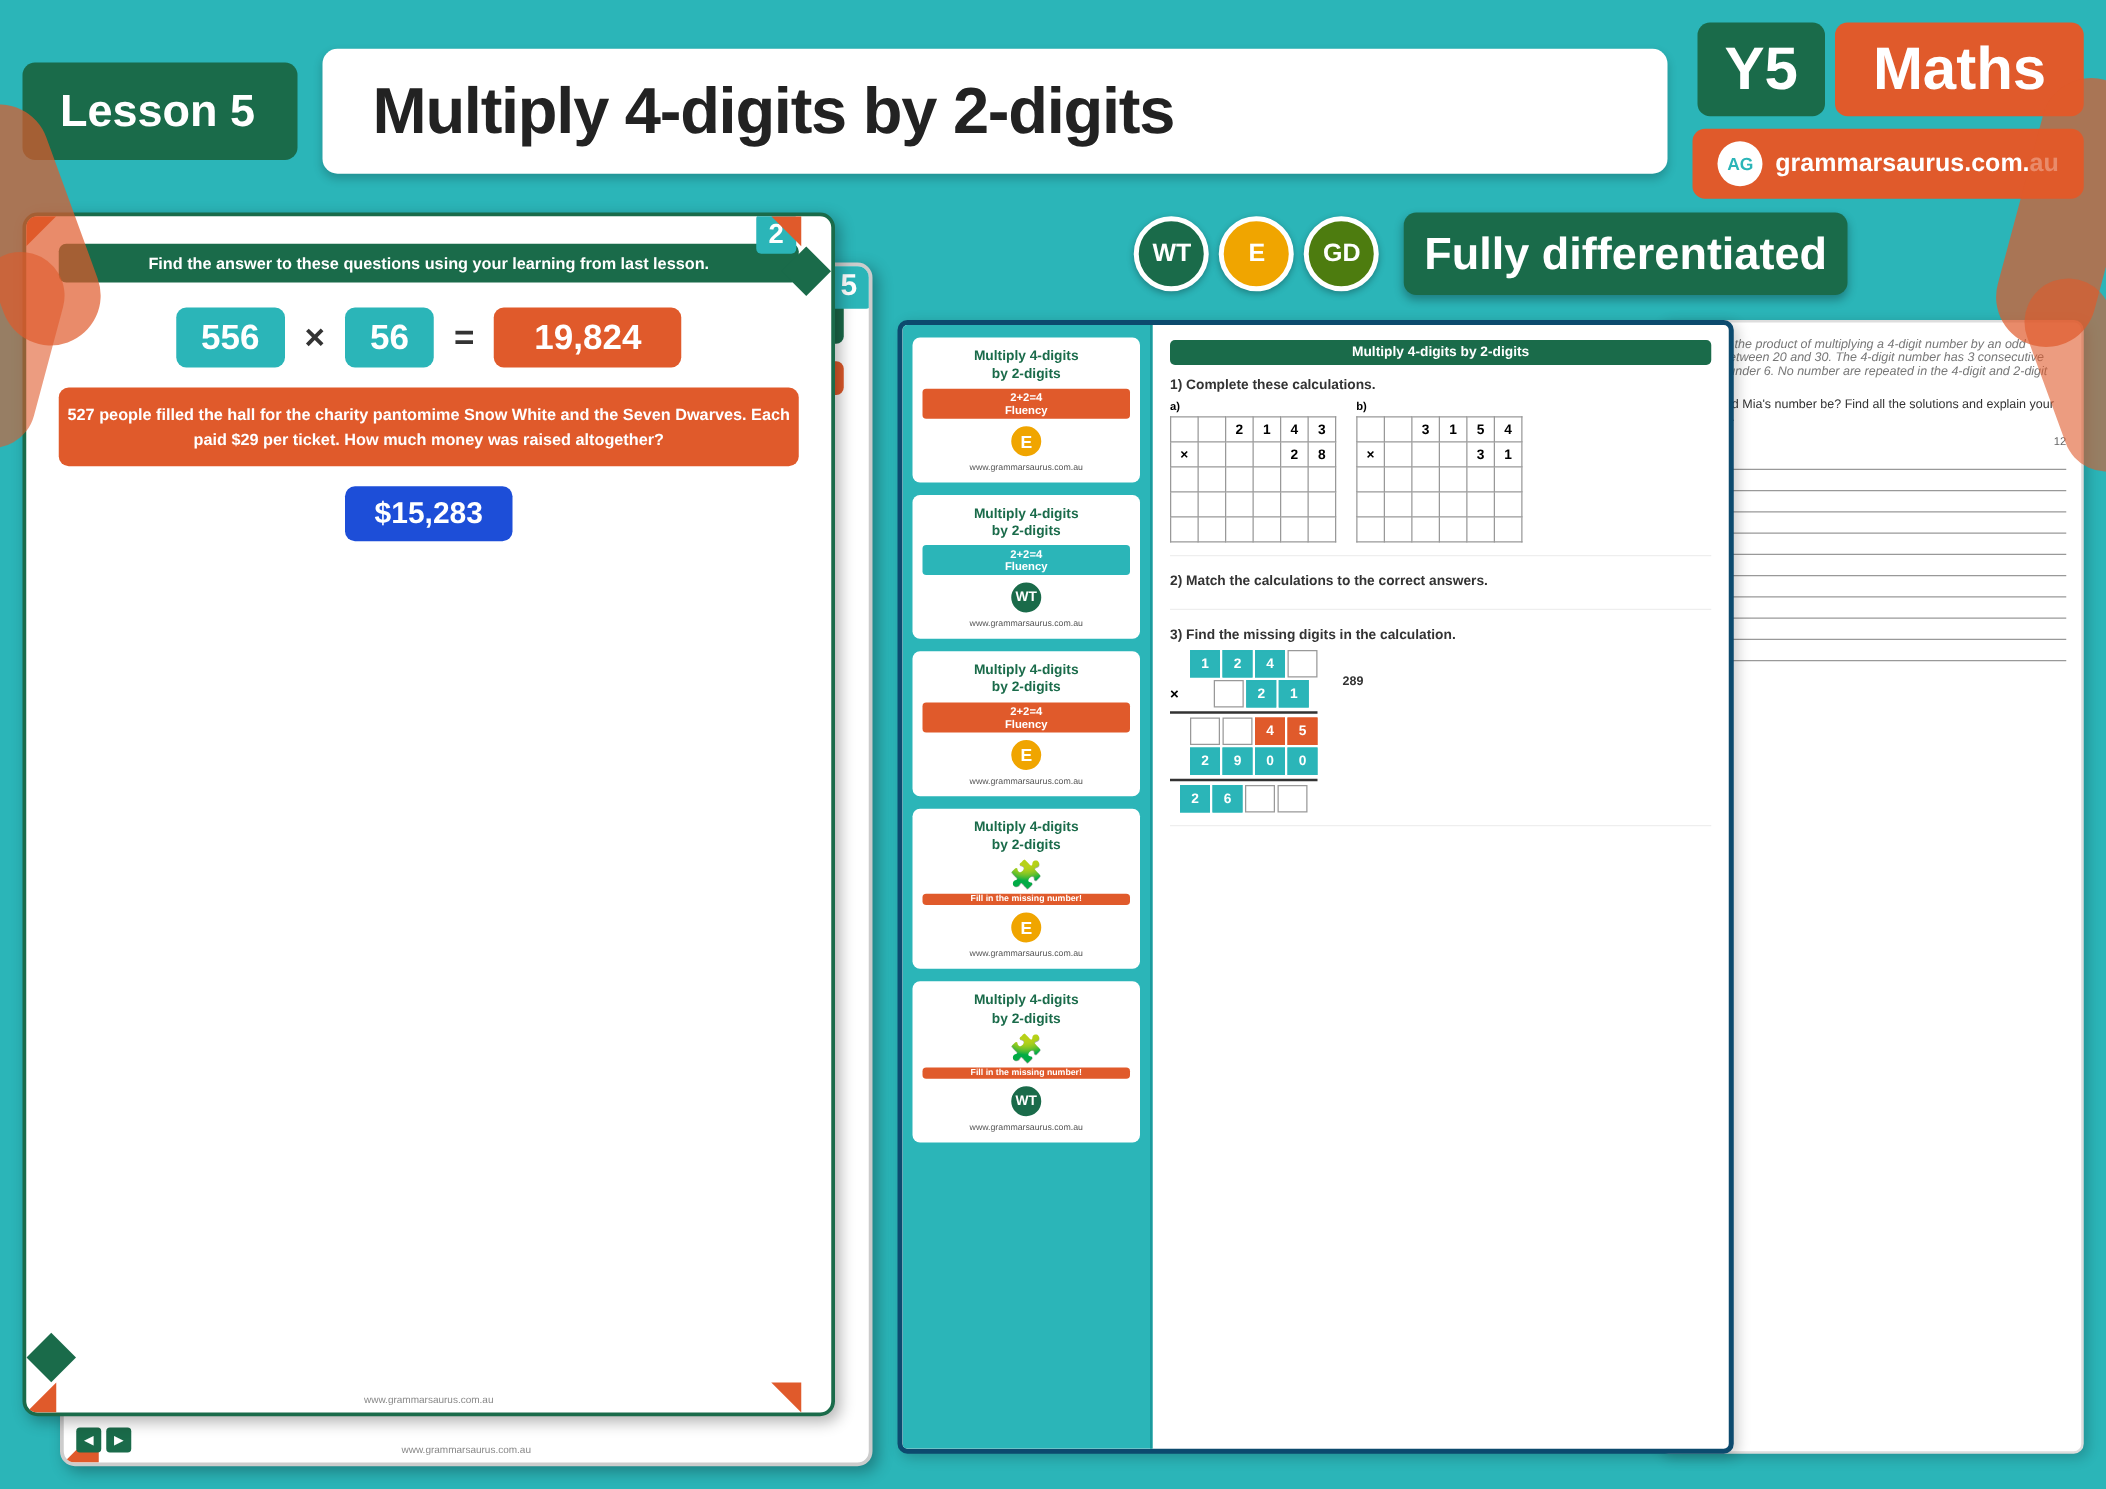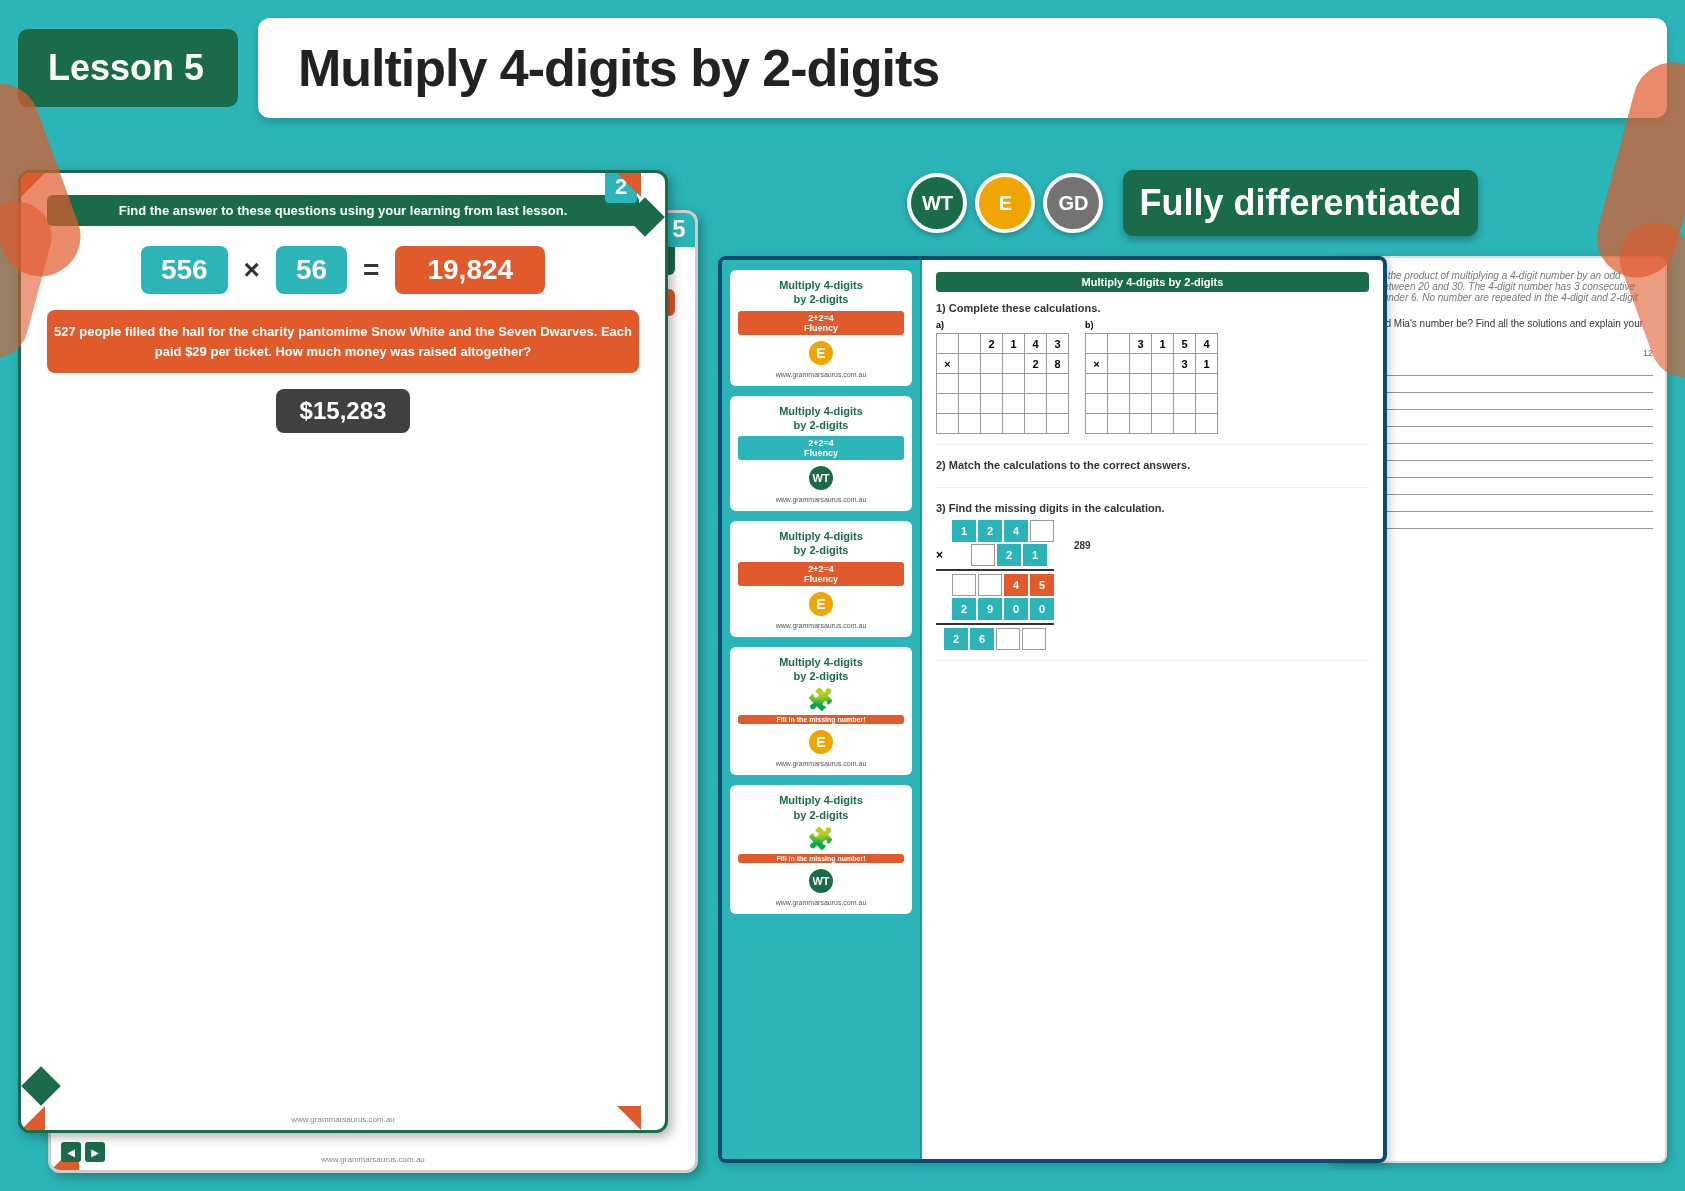--- a/index.html
+++ b/index.html
@@ -225,21 +225,21 @@
       margin: 16px 0;
       line-height: 1.5;
     }
 
     .slide-answer {
       text-align: center;
       margin-top: 10px;
     }
 
     .answer-badge {
-      background: #404040;
+      background: #1d4ed8;
       color: white;
       font-size: 24px;
       font-weight: 900;
       padding: 8px 24px;
       border-radius: 8px;
       display: inline-block;
     }
 
     
     .back-slide-title {
@@ -317,21 +317,21 @@
       justify-content: center;
       font-size: 20px;
       font-weight: 900;
       color: white;
       border: 4px solid white;
       box-shadow: 0 2px 6px rgba(0,0,0,0.3);
     }
 
     .diff-circle.wt { background: #1a6b4a; }
     .diff-circle.e { background: #f0a500; }
-    .diff-circle.gd { background: #737373; }
+    .diff-circle.gd { background: #4d7c0f; }
 
     .fully-diff-badge {
       background: #1a6b4a;
       color: white;
       font-size: 36px;
       font-weight: 900;
       padding: 12px 16px;
       border-radius: 10px;
       box-shadow: 0 4px 8px rgba(0,0,0,0.3);
     }
@@ -536,20 +536,30 @@
 </head>
 <body>
 
 <div class="header-area">
   <div class="lesson-badge">
     <span>Lesson 5</span>
   </div>
   <div class="title-box">
     <h1>Multiply 4-digits by 2-digits</h1>
   </div>
+  <div class="year-maths-area">
+    <div class="year-maths-row">
+      <div class="year-badge">Y5</div>
+      <div class="maths-badge">Maths</div>
+    </div>
+    <div class="grammar-badge">
+      <div class="grammar-logo">AG</div>
+      <span>grammarsaurus.com.au</span>
+    </div>
+  </div>
 </div>
 
 <div class="main-content">
 
   <div class="slides-area">
 
     <div class="slide-back">
       <div class="slide-number-badge">5</div>
 
       <div style="position:absolute;top:0;left:0;width:0;height:0;border-style:solid;border-width:28px 28px 0 0;border-color:#e05a2b transparent transparent transparent;"></div>

